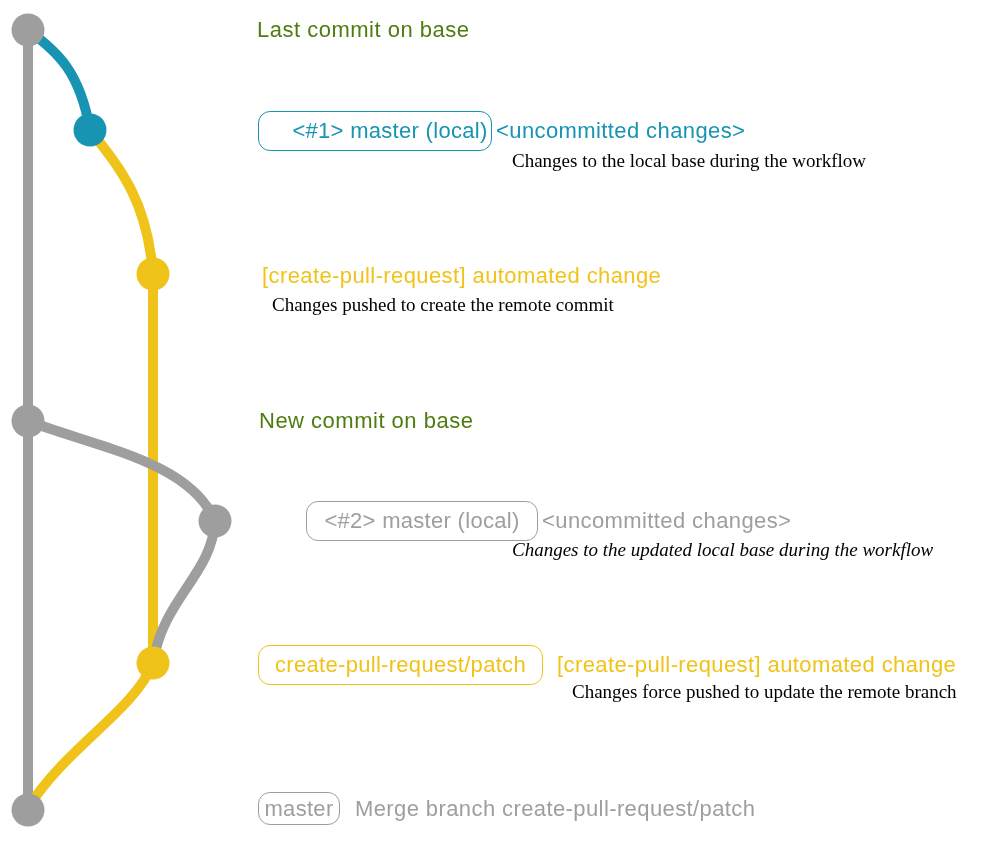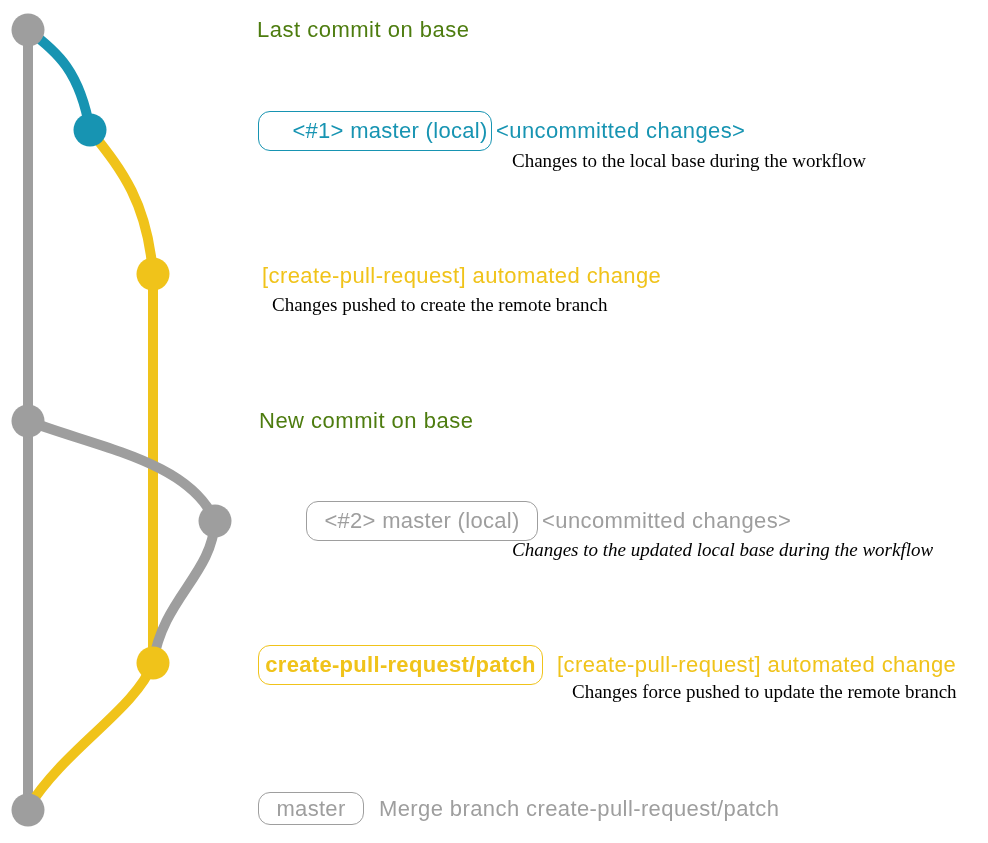--- a/index.html
+++ b/index.html
@@ -88,34 +88,34 @@
 
   <div class="row" style="left:258px; top:111px; gap:4px;">
     <span class="pill teal" style="width:234px; height:40px;padding-left:30px;">&lt;#1&gt; master (local)</span>
     <span class="heading teal">&lt;uncommitted changes&gt;</span>
   </div>
   <div class="caption" style="left:512px; top:149px;">Changes to the local base during the workflow</div>
 
   <div class="row" style="left:262px; top:263px;">
     <span class="heading yellow">[create-pull-request] automated change</span>
   </div>
-  <div class="caption" style="left:272px; top:293px;">Changes pushed to create the remote branch</div>
+  <div class="caption" style="left:272px; top:293px;">Changes pushed to create the remote commit</div>
 
   <div class="note" style="left:259px; top:408px;">New commit on base</div>
 
   <div class="row" style="left:258px; top:501px; gap:4px;padding-left:48px;">
     <span class="pill gray" style="width:232px; height:40px;">&lt;#2&gt; master (local)</span>
     <span class="heading gray">&lt;uncommitted changes&gt;</span>
   </div>
   <div class="caption" style="left:512px; top:538px;font-style:italic;">Changes to the updated local base during the workflow</div>
 
   <div class="row" style="left:258px; top:645px; gap:14px;">
-    <span class="pill yellow" style="width:285px; height:40px;font-weight:bold;">create-pull-request/patch</span>
+    <span class="pill yellow" style="width:285px; height:40px;">create-pull-request/patch</span>
     <span class="heading yellow">[create-pull-request] automated change</span>
   </div>
   <div class="caption" style="left:572px; top:680px;">Changes force pushed to update the remote branch</div>
 
   <div class="row" style="left:258px; top:792px; gap:15px;">
-    <span class="pill gray" style="width:106px; height:33px;">master</span>
+    <span class="pill gray" style="width:82px; height:33px;">master</span>
     <span class="heading gray">Merge branch create-pull-request/patch</span>
   </div>
 
 </div>
 
 </body></html>

